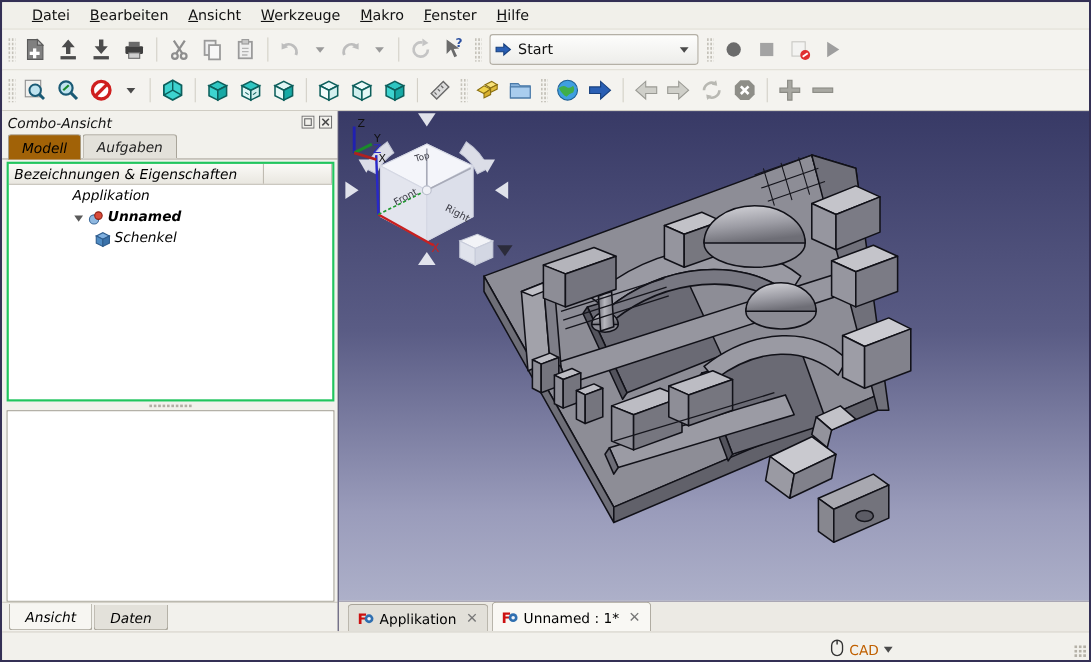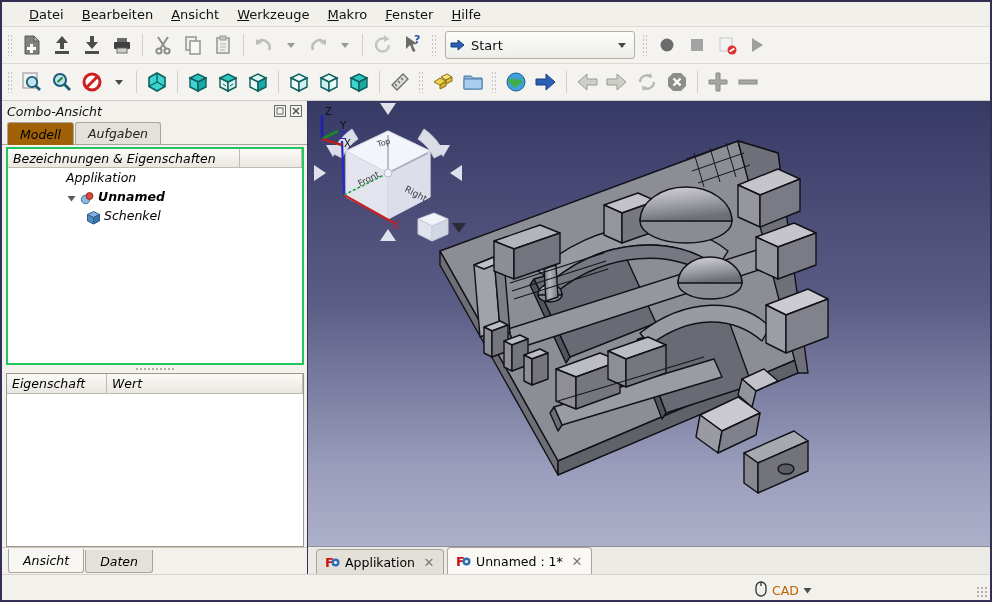--- a/index.html
+++ b/index.html
@@ -719,24 +719,20 @@
           </div>
 
         </div>
       </div>
 
       <div class="splitter-h">
         <div class="splitter-dots"></div>
       </div>
 
       <div class="prop-panel">
-        <div class="prop-header">
-          <div class="col c1">Eigenschaft</div>
-          <div class="col c2">Wert</div>
-        </div>
         <div class="prop-body"></div>
       </div>
 
       <div class="dock-bottom-tabs">
         <div class="btab active">Ansicht</div>
         <div class="btab">Daten</div>
       </div>
 
     </div>
 

